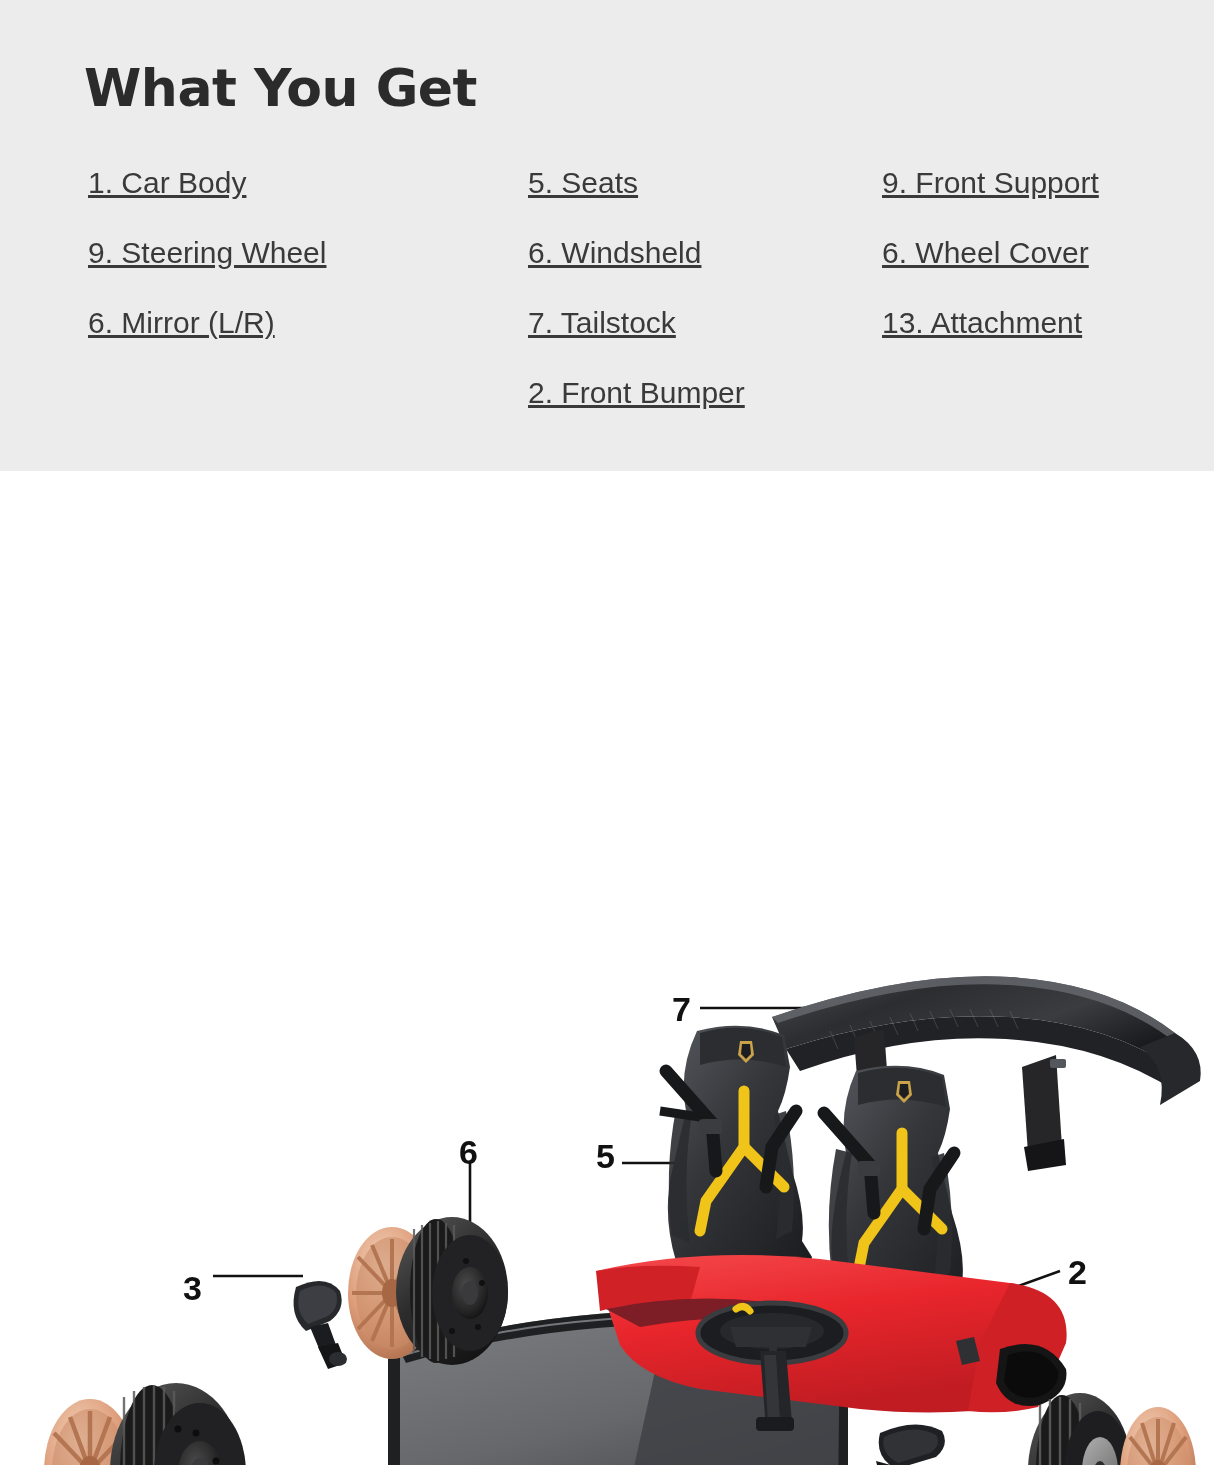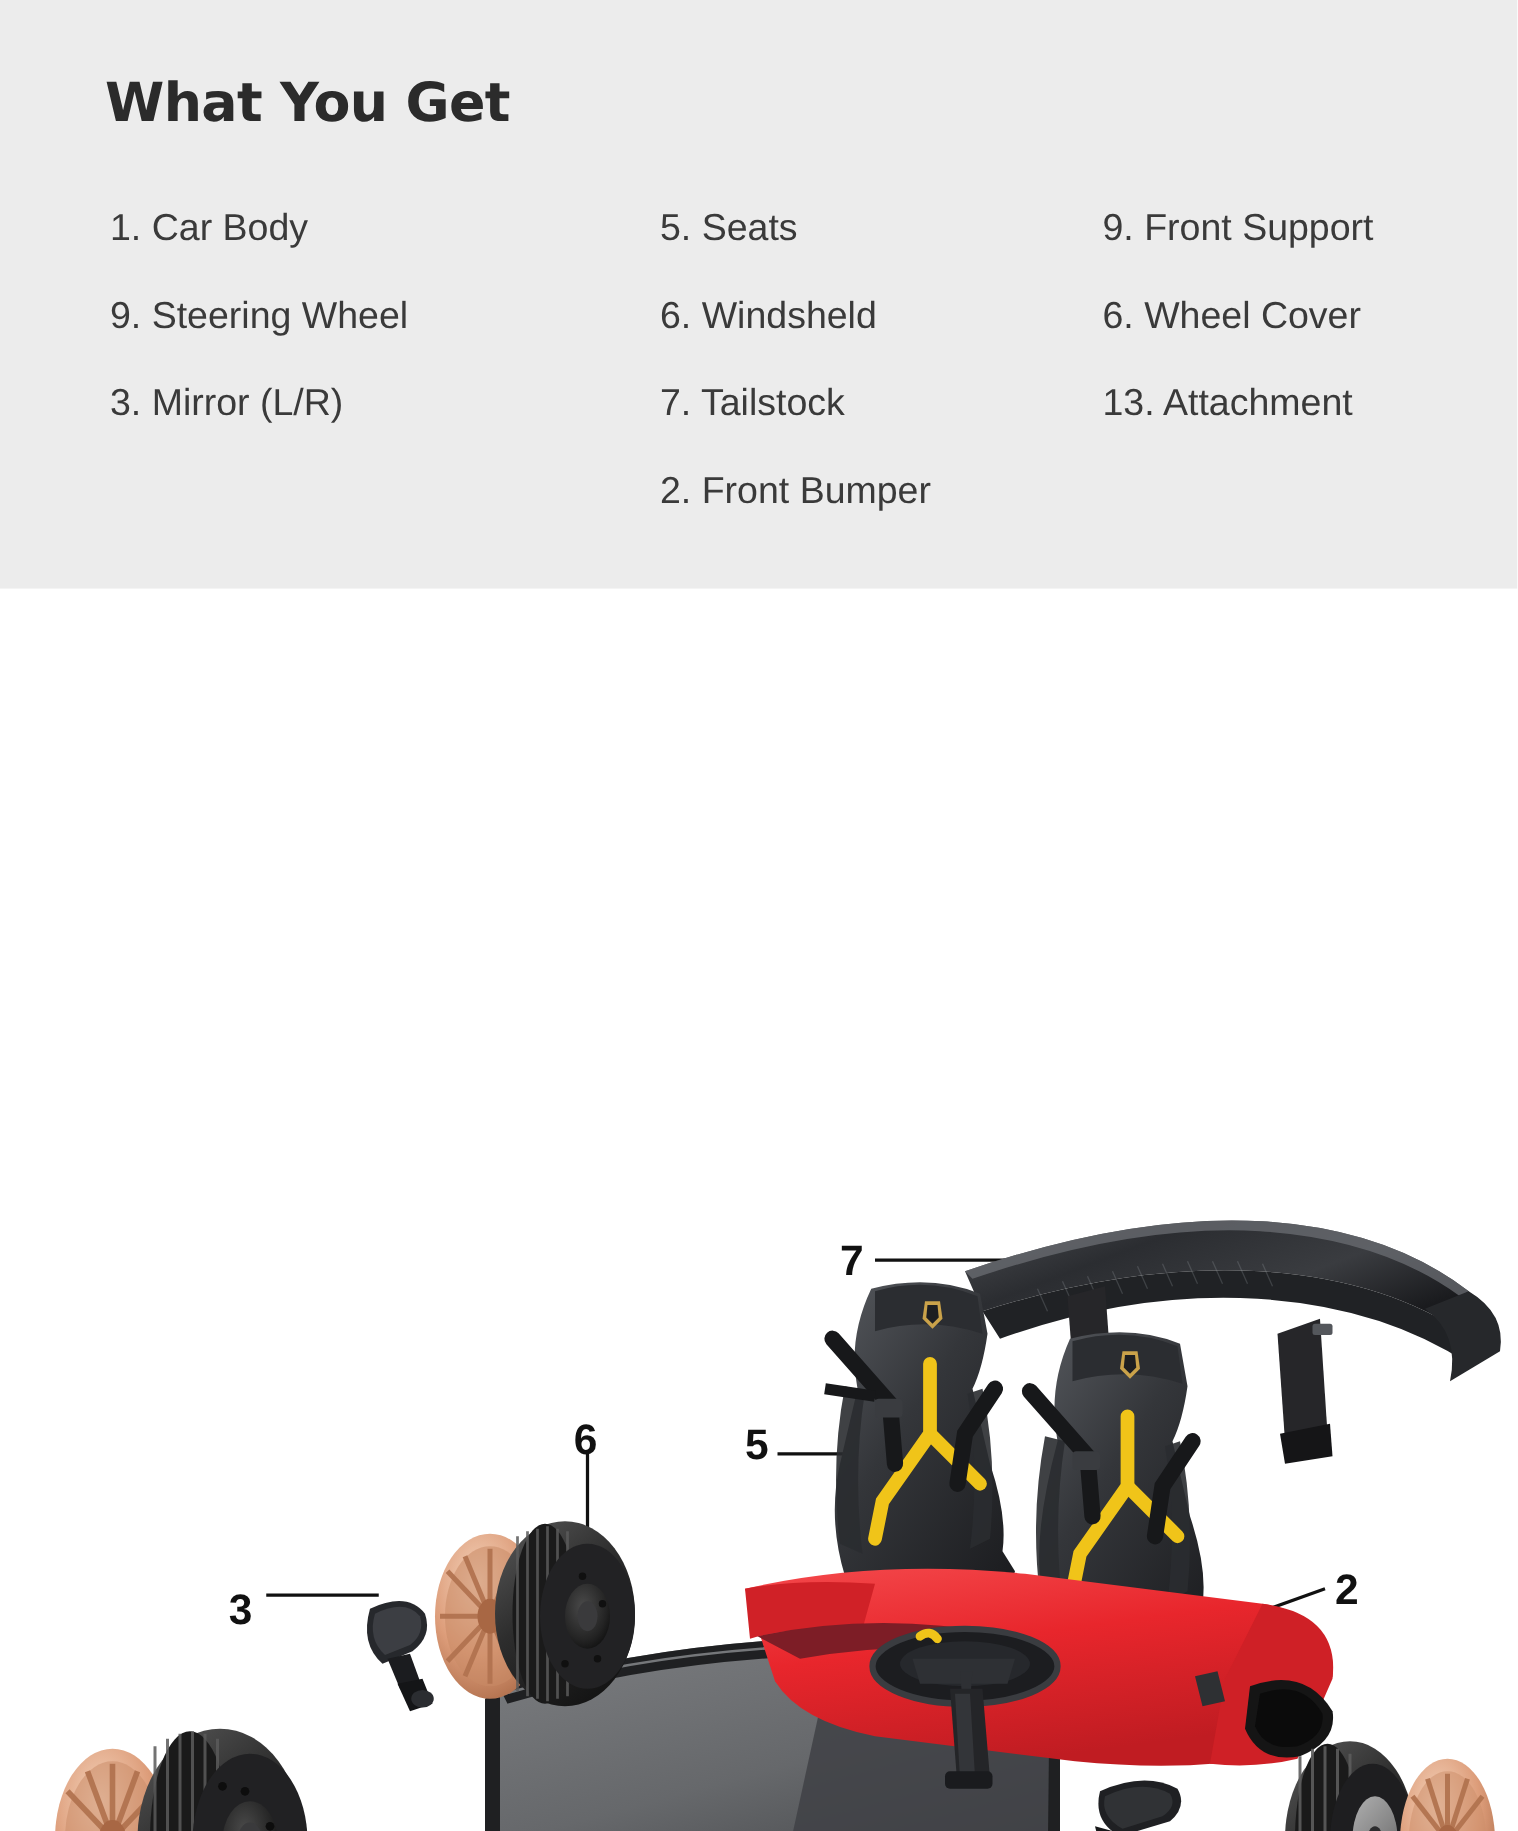--- a/index.html
+++ b/index.html
@@ -11,31 +11,31 @@
     overflow:hidden;
     position:relative;
   }
   
   #header-panel{
     position:absolute;left:0;top:0;width:1214px;height:471px;
     background:#ececec;
   }
   #page-title{
     position:absolute;left:84px;top:62px;
-    font-size:43px;font-weight:bold;color:#2b2b2b;
+    font-size:52px;font-weight:bold;color:#2b2b2b;
     letter-spacing:-0.5px;line-height:1;
     font-family:"DejaVu Sans","Liberation Sans",sans-serif;
   }
   .parts-col{position:absolute;}
   #col-1{left:88px;top:168px;width:420px;}
   #col-2{left:528px;top:168px;width:330px;}
   #col-3{left:882px;top:168px;width:310px;}
   .part-item{
     font-size:30px;color:#3a3a3a;line-height:1;
-    margin-bottom:40px;white-space:nowrap;font-weight:400;
+    margin-bottom:40px;white-space:nowrap;font-weight:400;text-decoration:underline;
   }
   
   #diagram{
     position:absolute;left:0;top:471px;width:1214px;height:994px;
     background:#ffffff;
   }
   #diagram-svg{position:absolute;left:0;top:0;}
   .callout-num{
     position:absolute;font-size:34px;font-weight:bold;color:#111;
     font-family:"Liberation Sans","DejaVu Sans",sans-serif;
@@ -44,21 +44,21 @@
 </style>
 </head>
 <body>
 
 <div id="header-panel">
   <div id="page-title">What You Get</div>
 
   <div class="parts-col" id="col-1">
     <div class="part-item">1. Car Body</div>
     <div class="part-item">9. Steering Wheel</div>
-    <div class="part-item">3. Mirror (L/R)</div>
+    <div class="part-item">6. Mirror (L/R)</div>
   </div>
 
   <div class="parts-col" id="col-2">
     <div class="part-item">5. Seats</div>
     <div class="part-item">6. Windsheld</div>
     <div class="part-item">7. Tailstock</div>
     <div class="part-item">2. Front Bumper</div>
   </div>
 
   <div class="parts-col" id="col-3">

